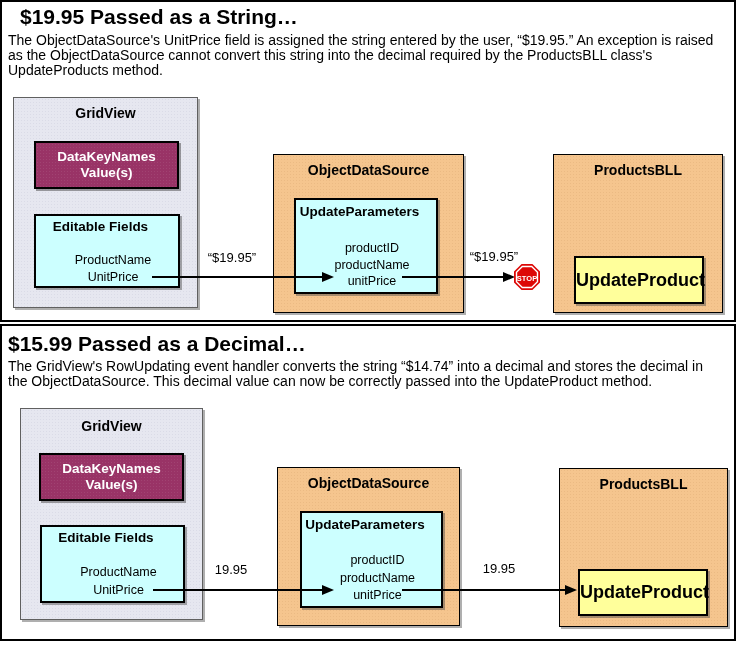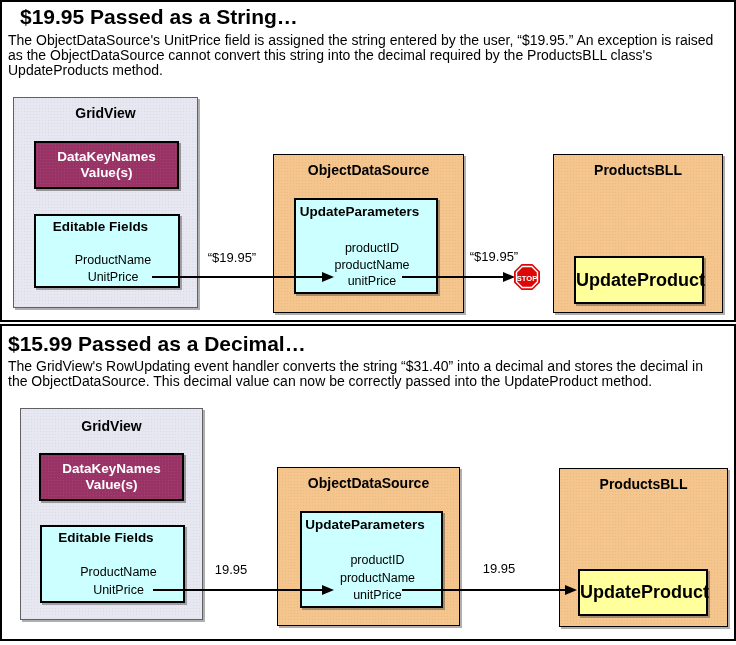--- a/index.html
+++ b/index.html
@@ -86,21 +86,21 @@
 
     <svg class="stop" style="left:512px;top:262px" width="26" height="26" viewBox="0 0 26 26">
       <polygon points="7.6,0 18.4,0 26,7.6 26,18.4 18.4,26 7.6,26 0,18.4 0,7.6" style="fill:var(--stop_red,#dd0806)"></polygon>
       <polygon points="8.3,2.5 17.7,2.5 23.5,8.3 23.5,17.7 17.7,23.5 8.3,23.5 2.5,17.7 2.5,8.3" fill="none" stroke="#ffffff" stroke-width="1.4"></polygon>
       <text x="13" y="16.5" text-anchor="middle" font-size="7.5" font-weight="bold" fill="#ffffff" font-family="Liberation Sans, sans-serif">STOP</text>
     </svg>
   </div>
 
   <div class="panel" style="top:324px;height:317px">
     <div class="ptitle" style="left:6px;top:6px">$15.99 Passed as a Decimal…</div>
-    <div class="desc" style="left:6px;top:33px;width:716px">The GridView's RowUpdating event handler converts the string “$31.40” into a decimal and stores the decimal in the ObjectDataSource. This decimal value can now be correctly passed into the UpdateProduct method.</div>
+    <div class="desc" style="left:6px;top:33px;width:716px">The GridView's RowUpdating event handler converts the string “$14.74” into a decimal and stores the decimal in the ObjectDataSource. This decimal value can now be correctly passed into the UpdateProduct method.</div>
 
     <div class="box gridview" style="left:18px;top:82px;width:183px;height:212px">
       <div class="btitle" style="top:9px">GridView</div>
       <div class="box dkn" style="left:18px;top:44px;width:145px;height:48px">
         <div>DataKeyNames</div>
         <div>Value(s)</div>
       </div>
       <div class="box cyanbox" style="left:19px;top:116px;width:145px;height:78px">
         <div class="btitle2" style="top:3px">Editable Fields</div>
         <div class="fields" style="top:36px;line-height:18px">

